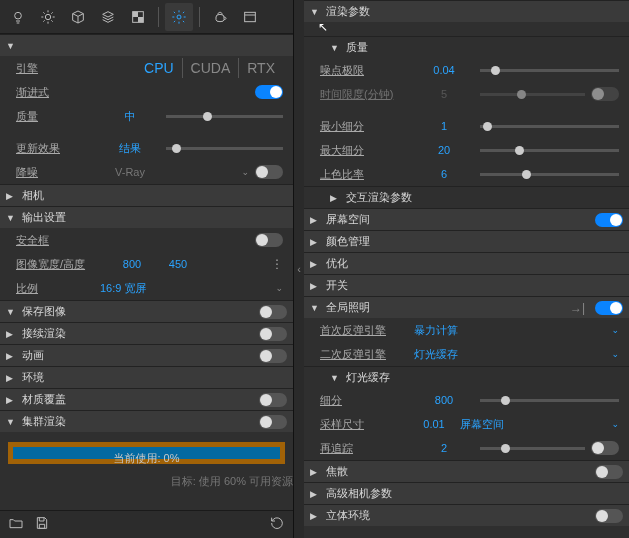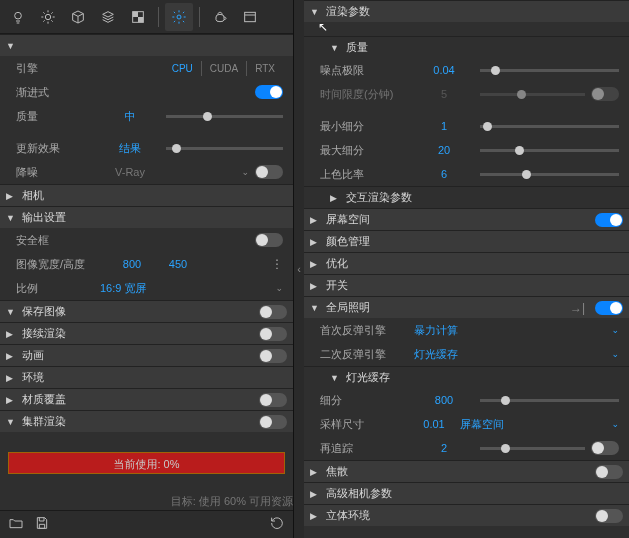--- a/index.html
+++ b/index.html
@@ -66,36 +66,36 @@
   .section-head .arrow { width: 10px; color: #ccc; font-size:9px;}
   .section-head .label { flex: 1; color: #d8d8d8; }
   .section-head .expand-icon { color:#888; font-size:12px; margin-right:4px;}
   .row {
     display: flex;
     align-items: center;
     height: 24px;
     padding: 0 10px 0 16px;
     gap: 6px;
   }
-  .row .lbl { width: 78px; color: #aaa; }
+  .row .lbl { width: 78px; color: #aaa; text-decoration: underline; }
   .row .val { color: #2aa3ff; width:60px; cursor:pointer;text-align:center;}
   .row .val.gray { color: #777; }
   .row .spacer { flex:1; }
   
   .seg {
     display: flex;
     gap: 0;
     margin-left: auto;
   }
   .seg span {
     padding: 2px 8px;
     color: #888;
     cursor: pointer;
     border-left:1px solid #555;
-    font-size:10px;
+    font-size:14px;
     text-align:center;
   }
   .seg span:first-child{border-left:none;}
   .seg span.active { color: #2aa3ff; }
   
   .switch {
     width: 28px; height: 14px;
     background: #555;
     border-radius: 7px;
     position: relative;
@@ -124,22 +124,22 @@
     height:3px; background:#555; width:100%; position:relative;
   }
   .slider .thumb {
     position:absolute; width:9px; height:9px; background:#ccc; border-radius:50%; top:-3px;
   }
   
   .caret { color:#888; font-size:9px; margin-left:4px;}
   .small-icon { color:#aaa; cursor:pointer; font-size:12px;}
   
   .bottom-usage {
-    background:#b91c1c; text-align:center; height:22px; line-height:22px;
-    margin:20px 8px; border:1px solid #a16207;
+    background:#0369a1; text-align:center; height:22px; line-height:22px;
+    margin:10px 8px; border:5px solid #a16207;
   }
   .bottom-target {
     color:#777; text-align:right; margin-bottom:4px;
   }
   .bottom-toolbar {
     height:28px; display:flex; align-items:center; padding:0 8px; gap:10px;
     border-top:1px solid #1a1a1a; background:#2c2c2c;
   }
   .icon-svg{width:16px;height:16px;stroke:#bbb;fill:none;stroke-width:1.5;}
   .icon-svg.active{stroke:#2aa3ff;}

